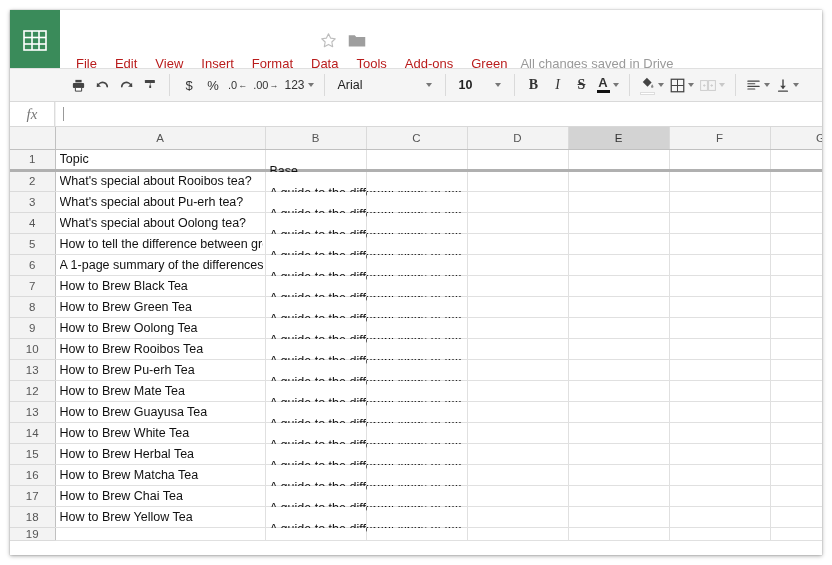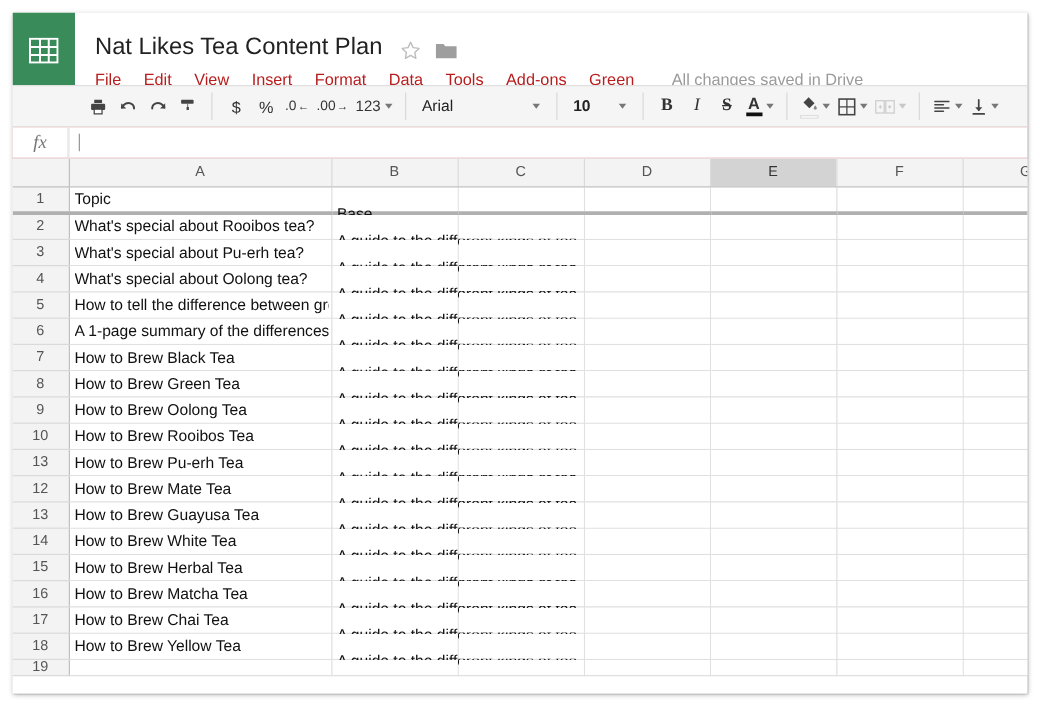--- a/index.html
+++ b/index.html
@@ -65,21 +65,21 @@
   .menu-item {
     font-size: 13px;
     color: #b91c1c;
     padding: 2px 9px 2px 9px;
     cursor: default;
   }
   .menu-item:first-child { padding-left: 0; }
   .save-status {
     font-size: 13px;
     color: #9a9a9a;
-    margin-left: 21px;
+    margin-left: 4px;
     white-space: nowrap;
   }
 
   
   .toolbar {
     position: relative;
     height: 34px;
     background: #f5f5f5;
     border-top: 1px solid #e0e0e0;
     border-bottom: 1px solid #d9d9d9;
@@ -138,21 +138,21 @@
     flex: none;
   }
   .tb-text { font-size: 13px; color: #333333; }
   .tb-bold { font-weight: bold; font-size: 14px; font-family: "Liberation Serif", serif;}
   .tb-ital { font-style: italic; font-size: 14px; font-family: "Liberation Serif", serif;}
 
   
   .formulabar {
     position: relative;
     height: 25px;
-    background: #fca5a5;
+    background: #8b5cf6;
     border-bottom: 1px solid #d8d8d8;
     display: flex;
     align-items: stretch;
   }
   .fx-box {
     width: 45px;
     border-right: 1px solid #dcdcdc;
     display: flex;
     align-items: center;
     justify-content: center;
@@ -256,21 +256,20 @@
     <div class="logo-box">
       <svg class="logo-glyph" viewBox="0 0 24 21">
         <rect x="1" y="1" width="22" height="19" fill="none" stroke="#ffffff" stroke-width="1.6"></rect>
         <line x1="1" y1="7.5" x2="23" y2="7.5" stroke="#ffffff" stroke-width="1.6"></line>
         <line x1="1" y1="14" x2="23" y2="14" stroke="#ffffff" stroke-width="1.6"></line>
         <line x1="9" y1="1" x2="9" y2="20" stroke="#ffffff" stroke-width="1.6"></line>
         <line x1="16" y1="1" x2="16" y2="20" stroke="#ffffff" stroke-width="1.6"></line>
       </svg>
     </div>
 
-    <div class="doc-title">Nat Likes Tea Content Plan</div>
 
     <svg class="star-icon" viewBox="0 0 24 24">
       <path d="M12 2.5l2.9 6.1 6.6.9-4.8 4.6 1.2 6.6-5.9-3.2-5.9 3.2 1.2-6.6L2.5 9.5l6.6-.9z" fill="none" stroke="#bdbdbd" stroke-width="1.6" stroke-linejoin="round"></path>
     </svg>
 
     <svg class="folder-icon" viewBox="0 0 24 20">
       <path d="M1 3h8l2 2.4h12V18H1z" fill="#9e9e9e"></path>
     </svg>
 
     <div class="menubar">

